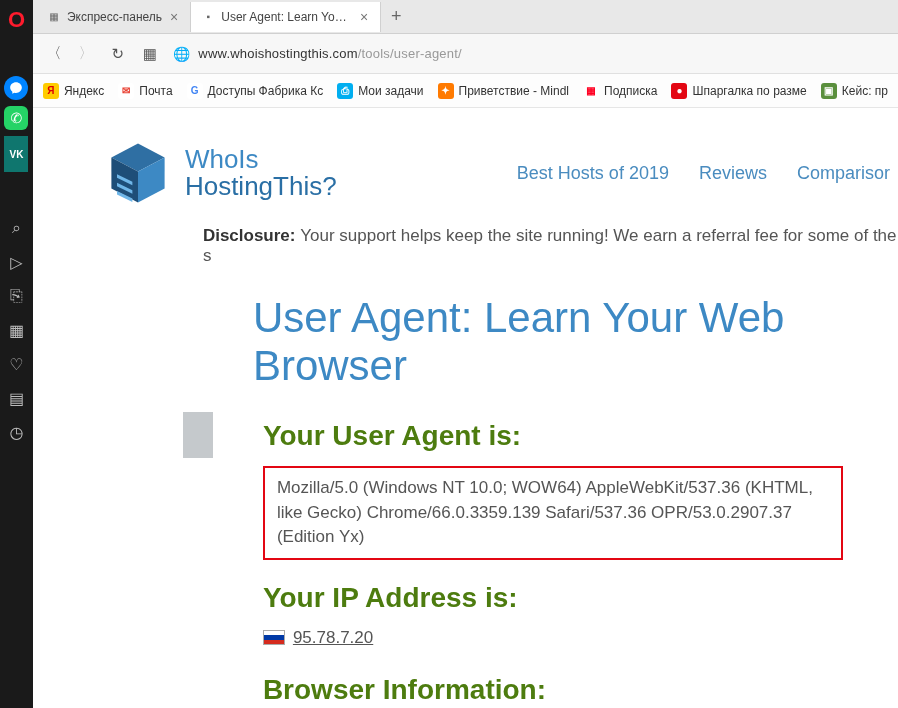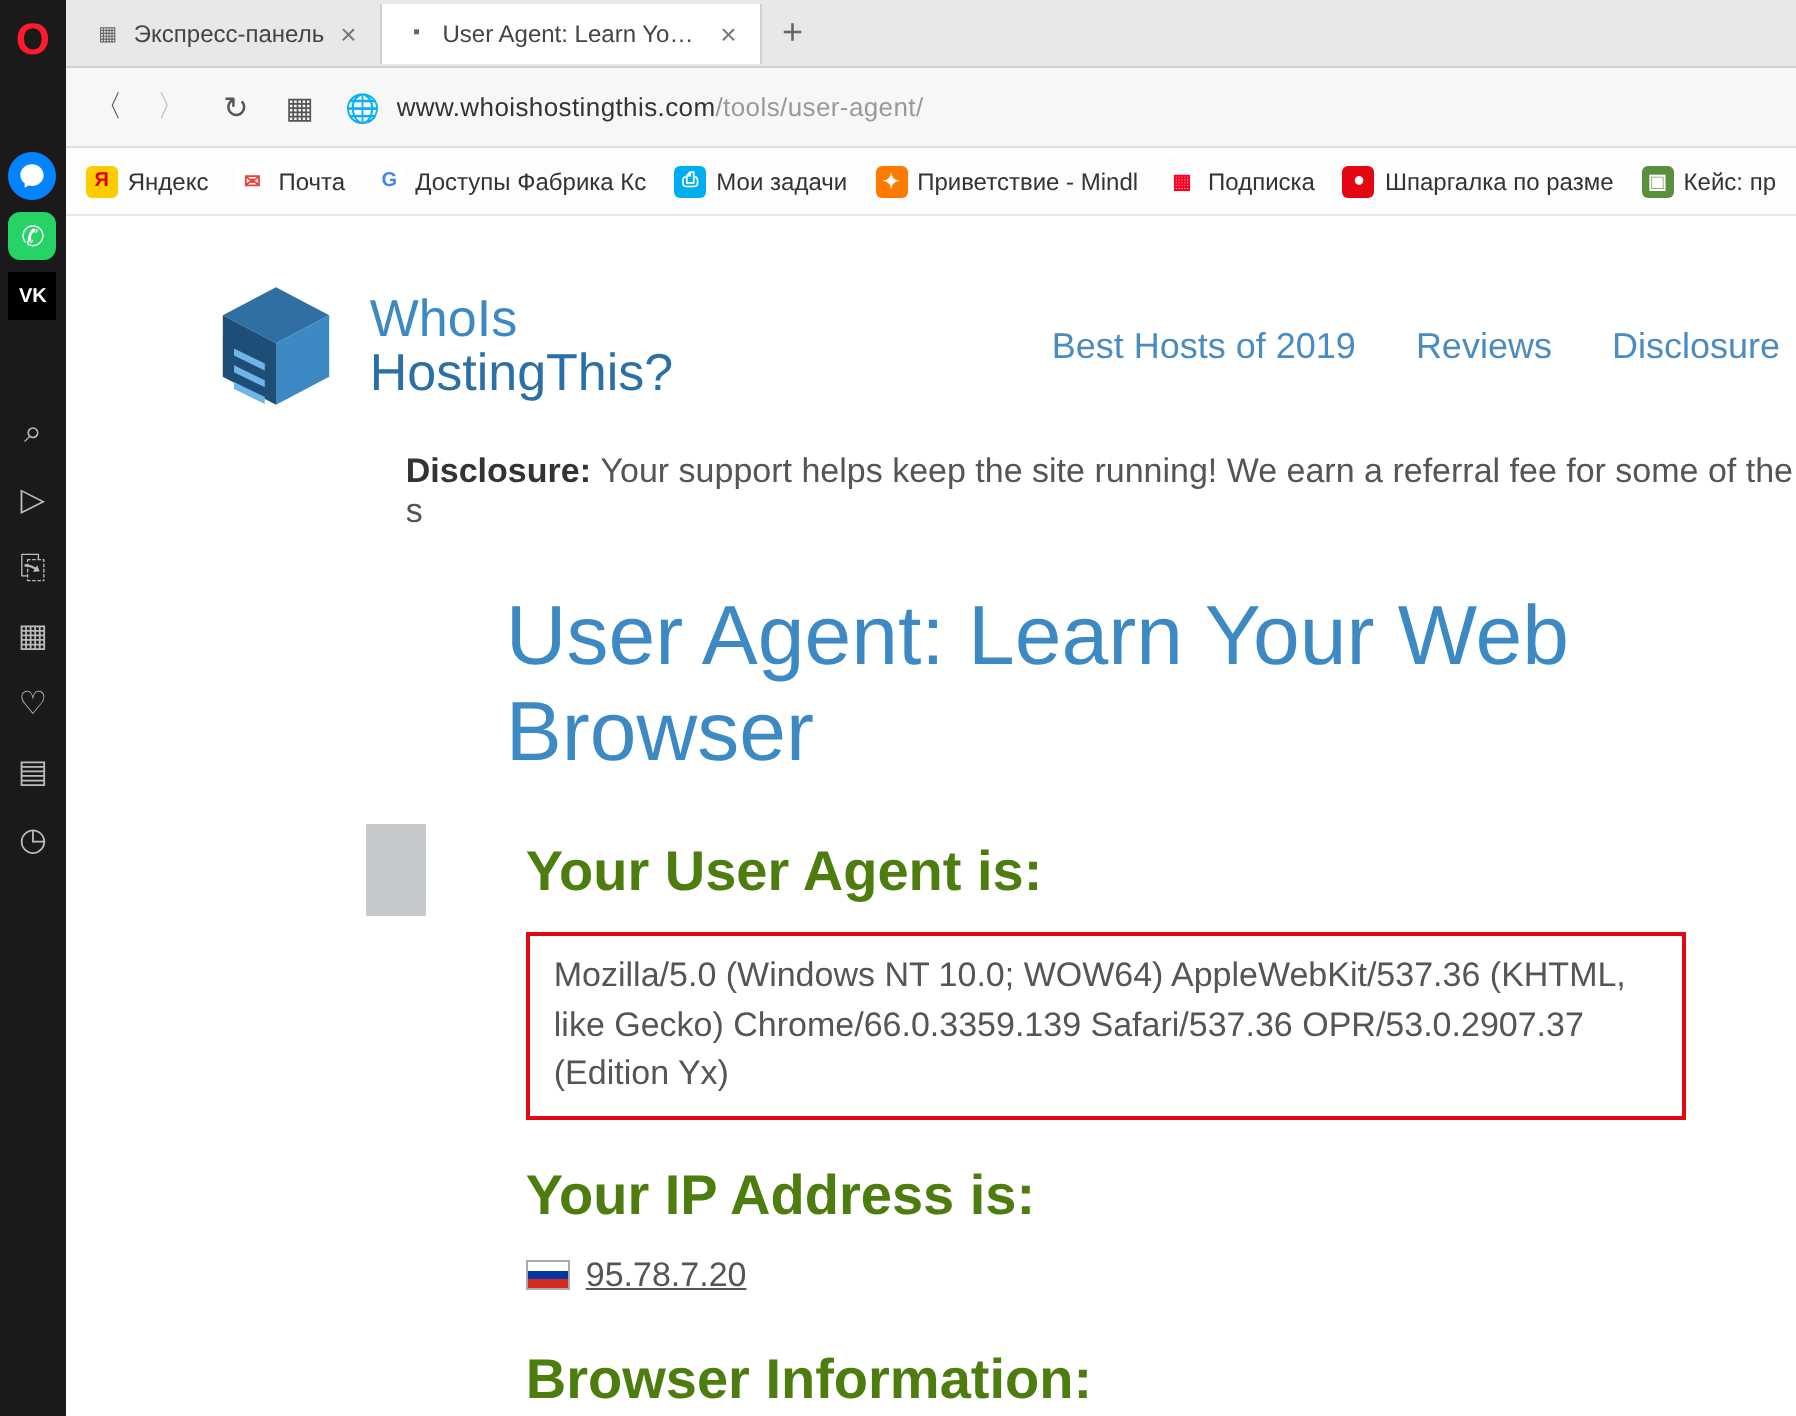--- a/index.html
+++ b/index.html
@@ -3,21 +3,21 @@
 <meta charset="utf-8">
 <style>
 * { margin:0; padding:0; box-sizing:border-box; font-family:Arial,Helvetica,sans-serif; }
 body { width:898px; height:708px; overflow:hidden; background:#fff; display:flex; }
 .vsidebar { width:40px; background:#1a1a1a; height:100%; display:flex; flex-direction:column; align-items:center; padding-top:6px; gap:6px; }
 .vsidebar .ico { width:28px; height:28px; display:flex; align-items:center; justify-content:center; border-radius:6px; color:#bbb; font-size:16px; }
 .vsidebar .opera { color:#ff1b2d; font-size:22px; font-weight:bold; }
 .vsidebar .spacer { height:30px; }
 .vsidebar .msg { background:#0084ff; border-radius:50%; width:24px; height:24px; color:#fff; }
 .vsidebar .wa { background:#25d366; border-radius:6px; width:24px; height:24px; color:#fff; font-size:14px;}
-.vsidebar .vk { background:#000000; border-radius:0; width:24px; height:24px; color:#fff; font-size:10px; font-weight:bold;}
+.vsidebar .vk { background:#0f766e; border-radius:0; width:24px; height:36px; color:#fff; font-size:10px; font-weight:bold;}
 .main { flex:1; display:flex; flex-direction:column; background:#f0f0f0; }
 .tabbar { height:34px; background:#e8e8e8; display:flex; align-items:center; padding-left:4px; border-bottom:1px solid #d0d0d0;}
 .tab { height:30px; padding:0 10px; display:flex; align-items:center; gap:6px; font-size:12px; color:#444; border-right:1px solid #d0d0d0; background:#e8e8e8; max-width:190px;}
 .tab.active { background:#fff; }
 .tab .ticon { width:14px; height:14px; display:flex; align-items:center; justify-content:center; font-size:10px; color:#666;}
 .tab .ttitle { white-space:nowrap; overflow:hidden; text-overflow:ellipsis; flex:1;}
 .tab .tclose { font-size:14px; color:#777; padding:0 2px;}
 .newtab { width:30px; text-align:center; font-size:18px; color:#666;}
 .toolbar { height:40px; background:#f7f7f7; display:flex; align-items:center; padding:0 12px; gap:14px; border-bottom:1px solid #e0e0e0;}
 .tbtn { width:18px; height:18px; display:flex; align-items:center; justify-content:center; color:#555; font-size:15px;}
@@ -142,21 +142,21 @@
           <rect x="20" y="54" width="22" height="5" fill="#6fb6e8" transform="skewY(26)"></rect>
           <rect x="20" y="66" width="22" height="5" fill="#6fb6e8" transform="skewY(26)"></rect>
         </svg>
         <div class="logo-txt">
           <span>WhoIs</span><br><span class="bold">HostingThis?</span>
         </div>
       </div>
       <div class="navlinks">
         <span>Best Hosts of 2019</span>
         <span>Reviews</span>
-        <span>Disclosure</span>
+        <span>Comparisor</span>
       </div>
     </div>
     <div class="disclosure">
       <b>Disclosure:</b> <span>Your support helps keep the site running! We earn a referral fee for some of the s</span>
     </div>
     <div class="h1">User Agent: Learn Your Web Browser</div>
 
     <div class="panel">
       <div class="panel-tab"></div>
       <div class="panel-body">

